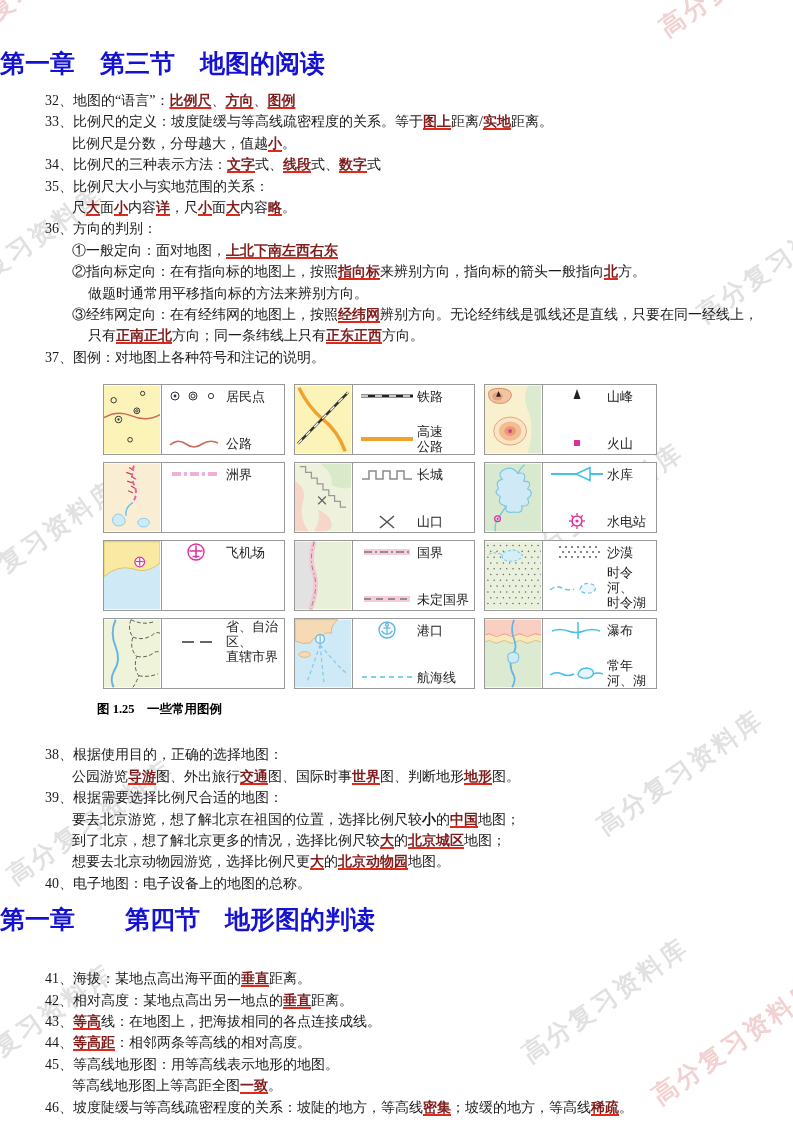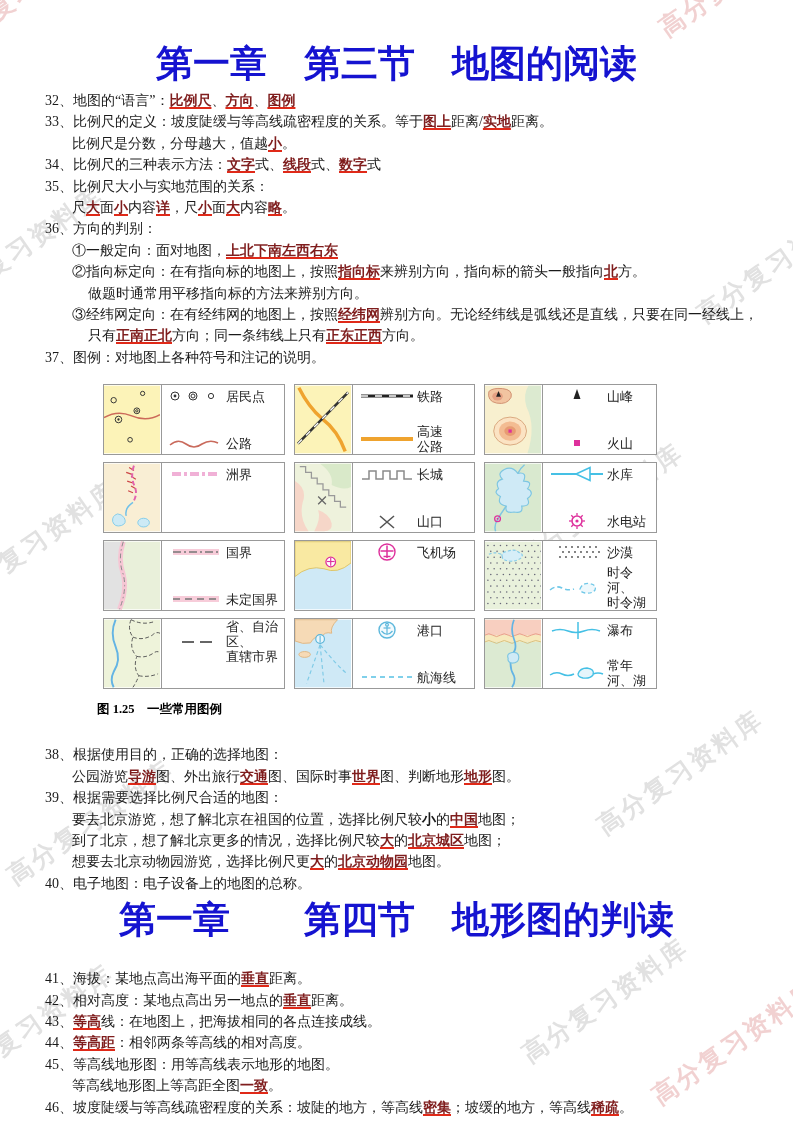--- a/index.html
+++ b/index.html
@@ -13,21 +13,21 @@
   .wm{
     position:absolute;white-space:nowrap;pointer-events:none;
     font-size:25px;font-weight:bold;letter-spacing:3px;
     transform:rotate(-35deg);transform-origin:left center;z-index:0;
   }
   .wm.pink{color:#eec6c6;opacity:.8;}
   .wm.gray{color:#dcdcdc;opacity:.85;}
   
   #content{position:relative;z-index:1;}
   .sec-title{
-    text-align:center;font-weight:bold;font-size:37px;line-height:36px;
+    text-align:left;font-weight:bold;font-size:25px;line-height:36px;
     color:#1513d0;margin:0;
   }
   #title1{padding-top:46px;}
   #title2{padding-top:8px;}
   .lines{font-size:14px;line-height:21.4px;}
   #lines1{margin-top:8px;}
   #lines2{margin-top:26px;}
   #lines3{margin-top:30px;}
   .line{padding-left:45px;}
   .line.ind1{padding-left:72px;}
@@ -305,50 +305,20 @@
                 </g>
               </svg>
             </span>
             <span class="lbl">水电站</span>
           </div>
         </div>
       </div>
       <div class="cell">
         <div class="thumb">
           <svg width="56" height="69" viewBox="0 0 58 70">
-            <rect width="58" height="70" fill="#e9f0da"></rect>
-            <path d="M0,0 H20 Q14,18 20,34 Q24,50 16,70 H0 Z" fill="#e2e2e2"></path>
-            <path d="M20,0 Q14,18 20,34 Q24,50 16,70" fill="none" stroke="#f6c6d4" stroke-width="5"></path>
-            <path d="M20,0 Q14,18 20,34 Q24,50 16,70" fill="none" stroke="#888" stroke-width="1" stroke-dasharray="5 3 1.5 3"></path>
-          </svg>
-        </div>
-        <div class="legend">
-          <div class="entry">
-            <span class="sym">
-              <svg width="58" height="22" viewBox="0 0 58 22">
-                <rect x="6" y="8" width="46" height="6" fill="#f7ccd9"></rect>
-                <line x1="6" y1="11" x2="52" y2="11" stroke="#777" stroke-width="1.3" stroke-dasharray="8 3 2 3"></line>
-              </svg>
-            </span>
-            <span class="lbl">国界</span>
-          </div>
-          <div class="entry">
-            <span class="sym">
-              <svg width="58" height="22" viewBox="0 0 58 22">
-                <rect x="6" y="8" width="46" height="6" fill="#f7ccd9"></rect>
-                <line x1="6" y1="11" x2="52" y2="11" stroke="#777" stroke-width="1.3" stroke-dasharray="7 5"></line>
-              </svg>
-            </span>
-            <span class="lbl">未定国界</span>
-          </div>
-        </div>
-      </div>
-      <div class="cell">
-        <div class="thumb">
-          <svg width="56" height="69" viewBox="0 0 58 70">
             <rect width="58" height="70" fill="#cfe9f6"></rect>
             <path d="M0,0 H58 V22 Q44,34 30,28 Q14,24 0,36 Z" fill="#f9e9a2" stroke="#ddc468"></path>
             <circle cx="37" cy="21" r="5" fill="#fff" stroke="#de309c" stroke-width="1.3"></circle>
             <g stroke="#de309c" stroke-width="1.2">
               <line x1="37" y1="17" x2="37" y2="25"></line>
               <line x1="33" y1="20.5" x2="41" y2="20.5"></line>
             </g>
           </svg>
         </div>
         <div class="legend">
@@ -357,20 +327,50 @@
               <svg width="58" height="22" viewBox="0 0 58 22">
                 <circle cx="29" cy="11" r="8" fill="none" stroke="#de309c" stroke-width="1.4"></circle>
                 <g stroke="#de309c" stroke-width="1.5">
                   <line x1="29" y1="4.5" x2="29" y2="17"></line>
                   <line x1="22.5" y1="10" x2="35.5" y2="10"></line>
                   <line x1="25.5" y1="15.5" x2="32.5" y2="15.5"></line>
                 </g>
               </svg>
             </span>
             <span class="lbl">飞机场</span>
+          </div>
+        </div>
+      </div>
+      <div class="cell">
+        <div class="thumb">
+          <svg width="56" height="69" viewBox="0 0 58 70">
+            <rect width="58" height="70" fill="#e9f0da"></rect>
+            <path d="M0,0 H20 Q14,18 20,34 Q24,50 16,70 H0 Z" fill="#e2e2e2"></path>
+            <path d="M20,0 Q14,18 20,34 Q24,50 16,70" fill="none" stroke="#f6c6d4" stroke-width="5"></path>
+            <path d="M20,0 Q14,18 20,34 Q24,50 16,70" fill="none" stroke="#888" stroke-width="1" stroke-dasharray="5 3 1.5 3"></path>
+          </svg>
+        </div>
+        <div class="legend">
+          <div class="entry">
+            <span class="sym">
+              <svg width="58" height="22" viewBox="0 0 58 22">
+                <rect x="6" y="8" width="46" height="6" fill="#f7ccd9"></rect>
+                <line x1="6" y1="11" x2="52" y2="11" stroke="#777" stroke-width="1.3" stroke-dasharray="8 3 2 3"></line>
+              </svg>
+            </span>
+            <span class="lbl">国界</span>
+          </div>
+          <div class="entry">
+            <span class="sym">
+              <svg width="58" height="22" viewBox="0 0 58 22">
+                <rect x="6" y="8" width="46" height="6" fill="#f7ccd9"></rect>
+                <line x1="6" y1="11" x2="52" y2="11" stroke="#777" stroke-width="1.3" stroke-dasharray="7 5"></line>
+              </svg>
+            </span>
+            <span class="lbl">未定国界</span>
           </div>
         </div>
       </div>
       <div class="cell">
         <div class="thumb">
           <svg width="56" height="69" viewBox="0 0 58 70">
             <rect width="58" height="70" fill="#e9f1dc"></rect>
             <g fill="#667">
               <circle cx="3" cy="4" r="0.8"></circle>
               <circle cx="9.5" cy="4" r="0.8"></circle>

